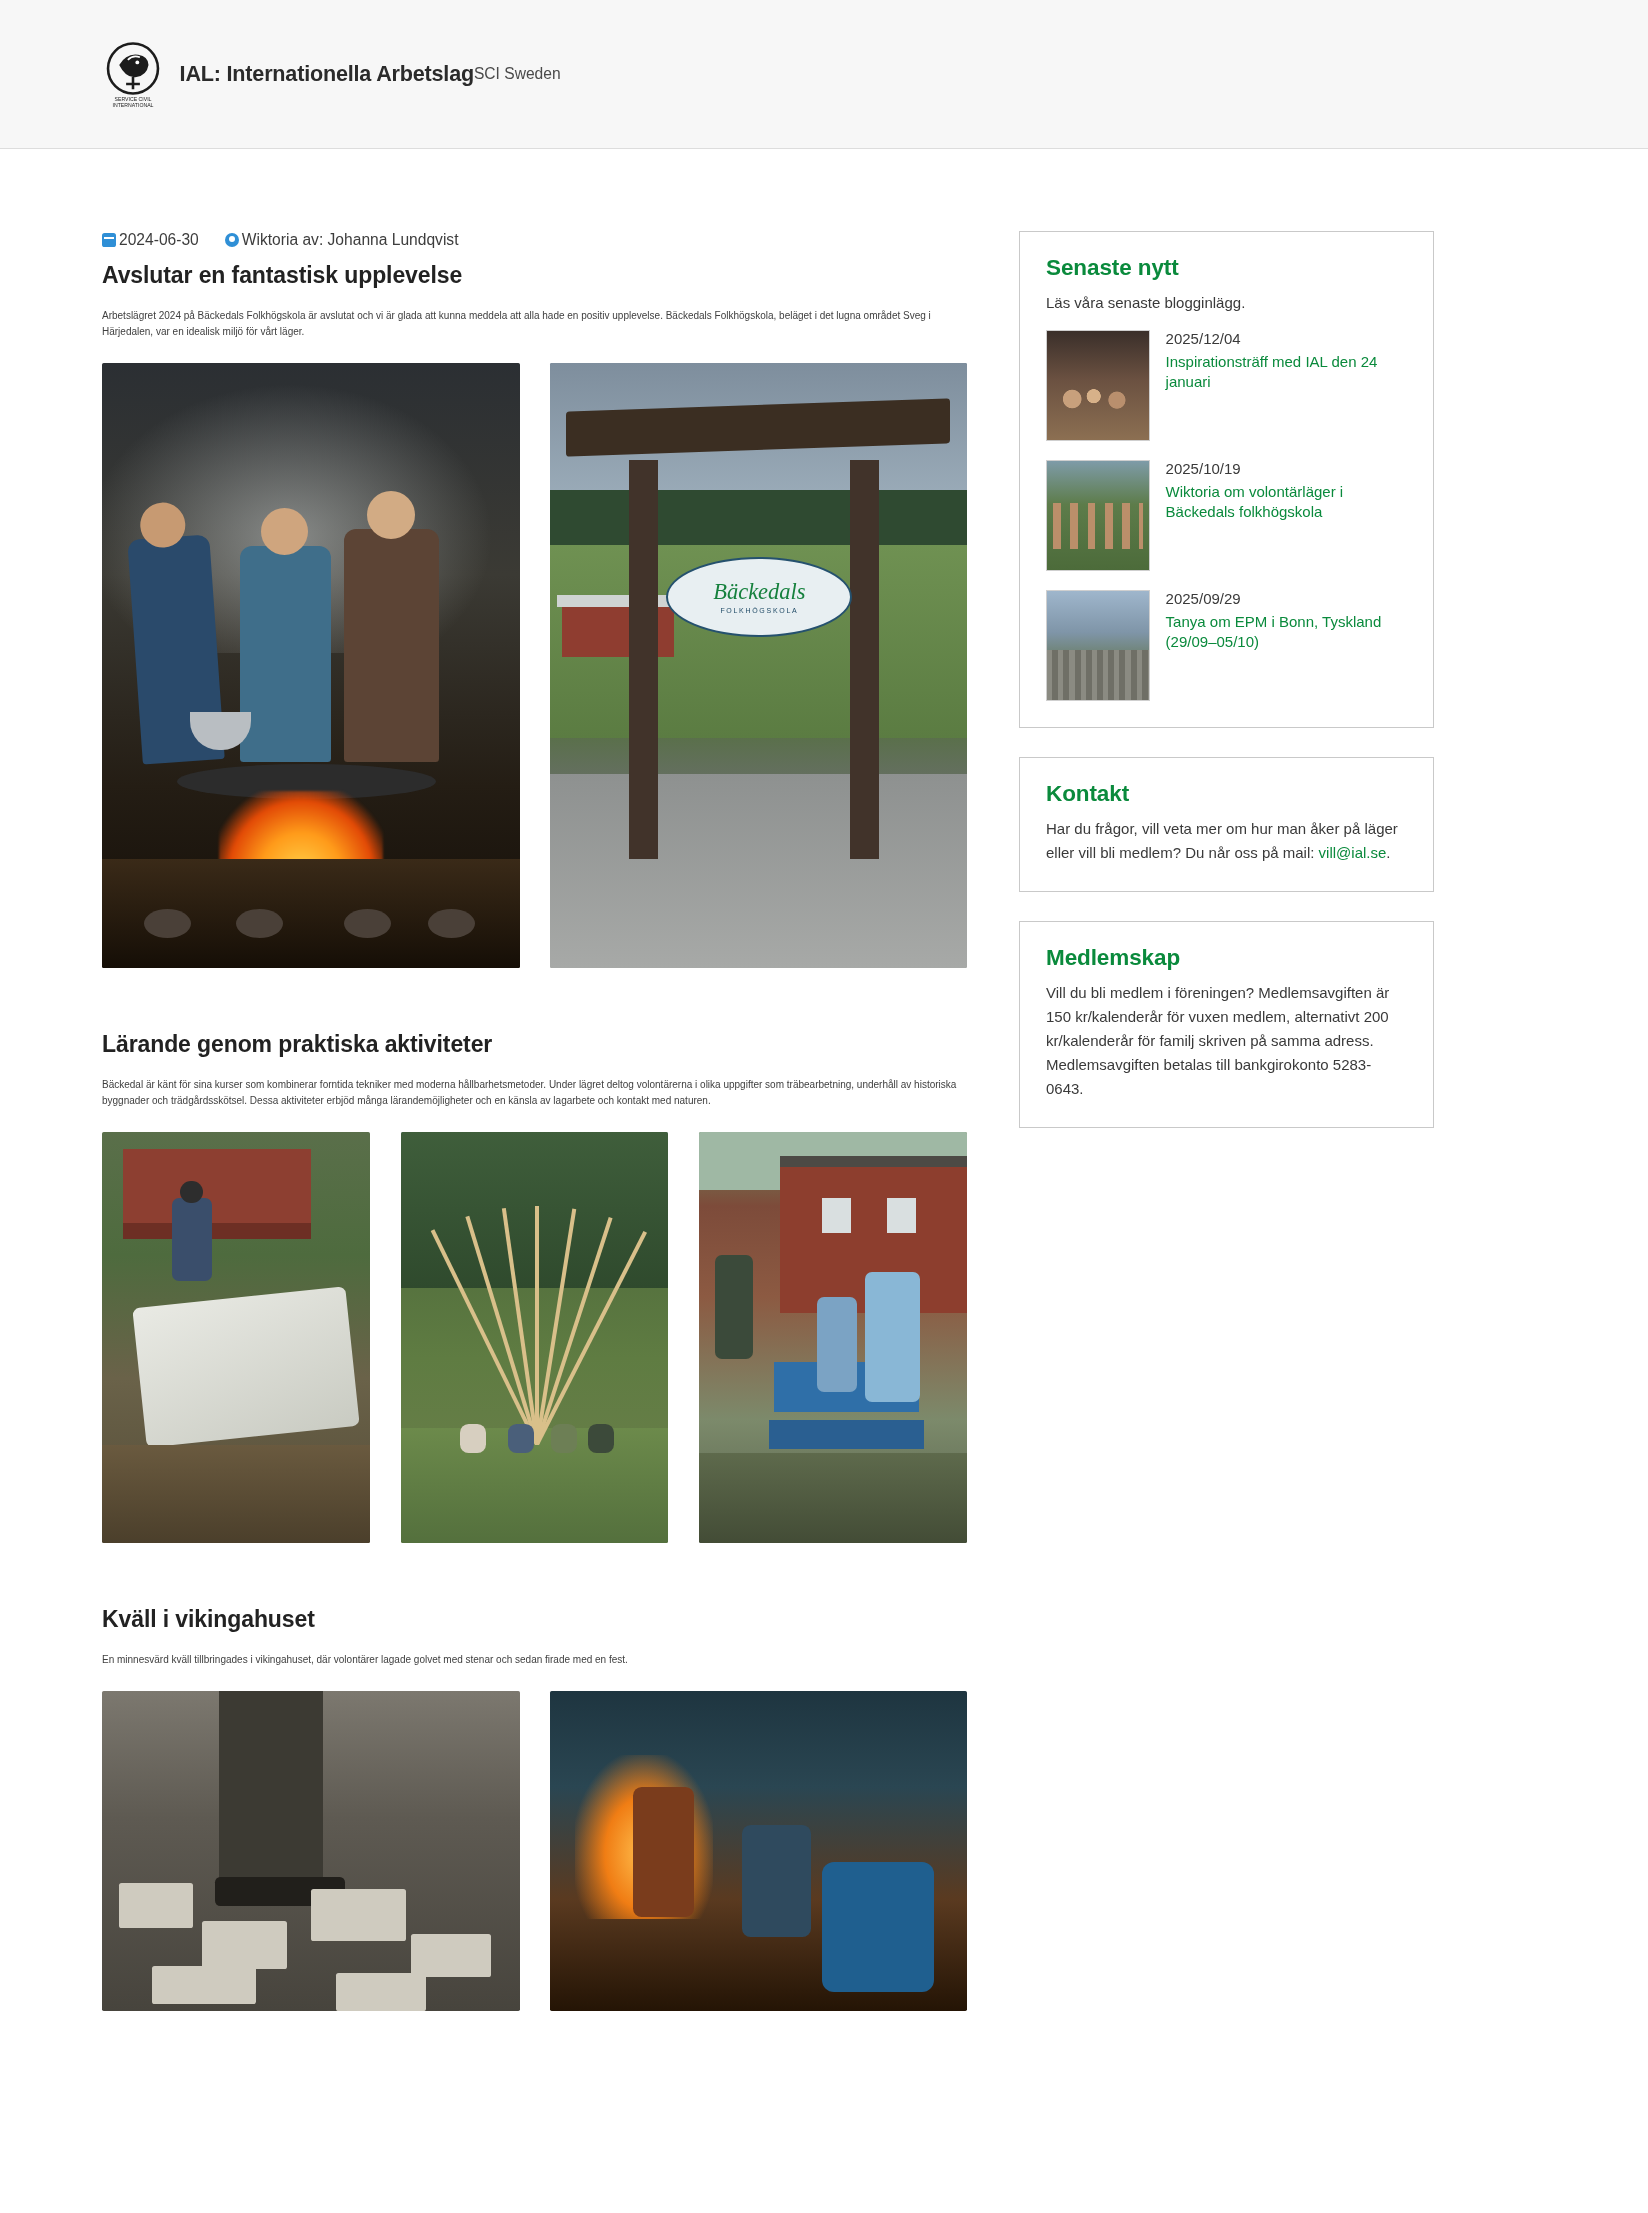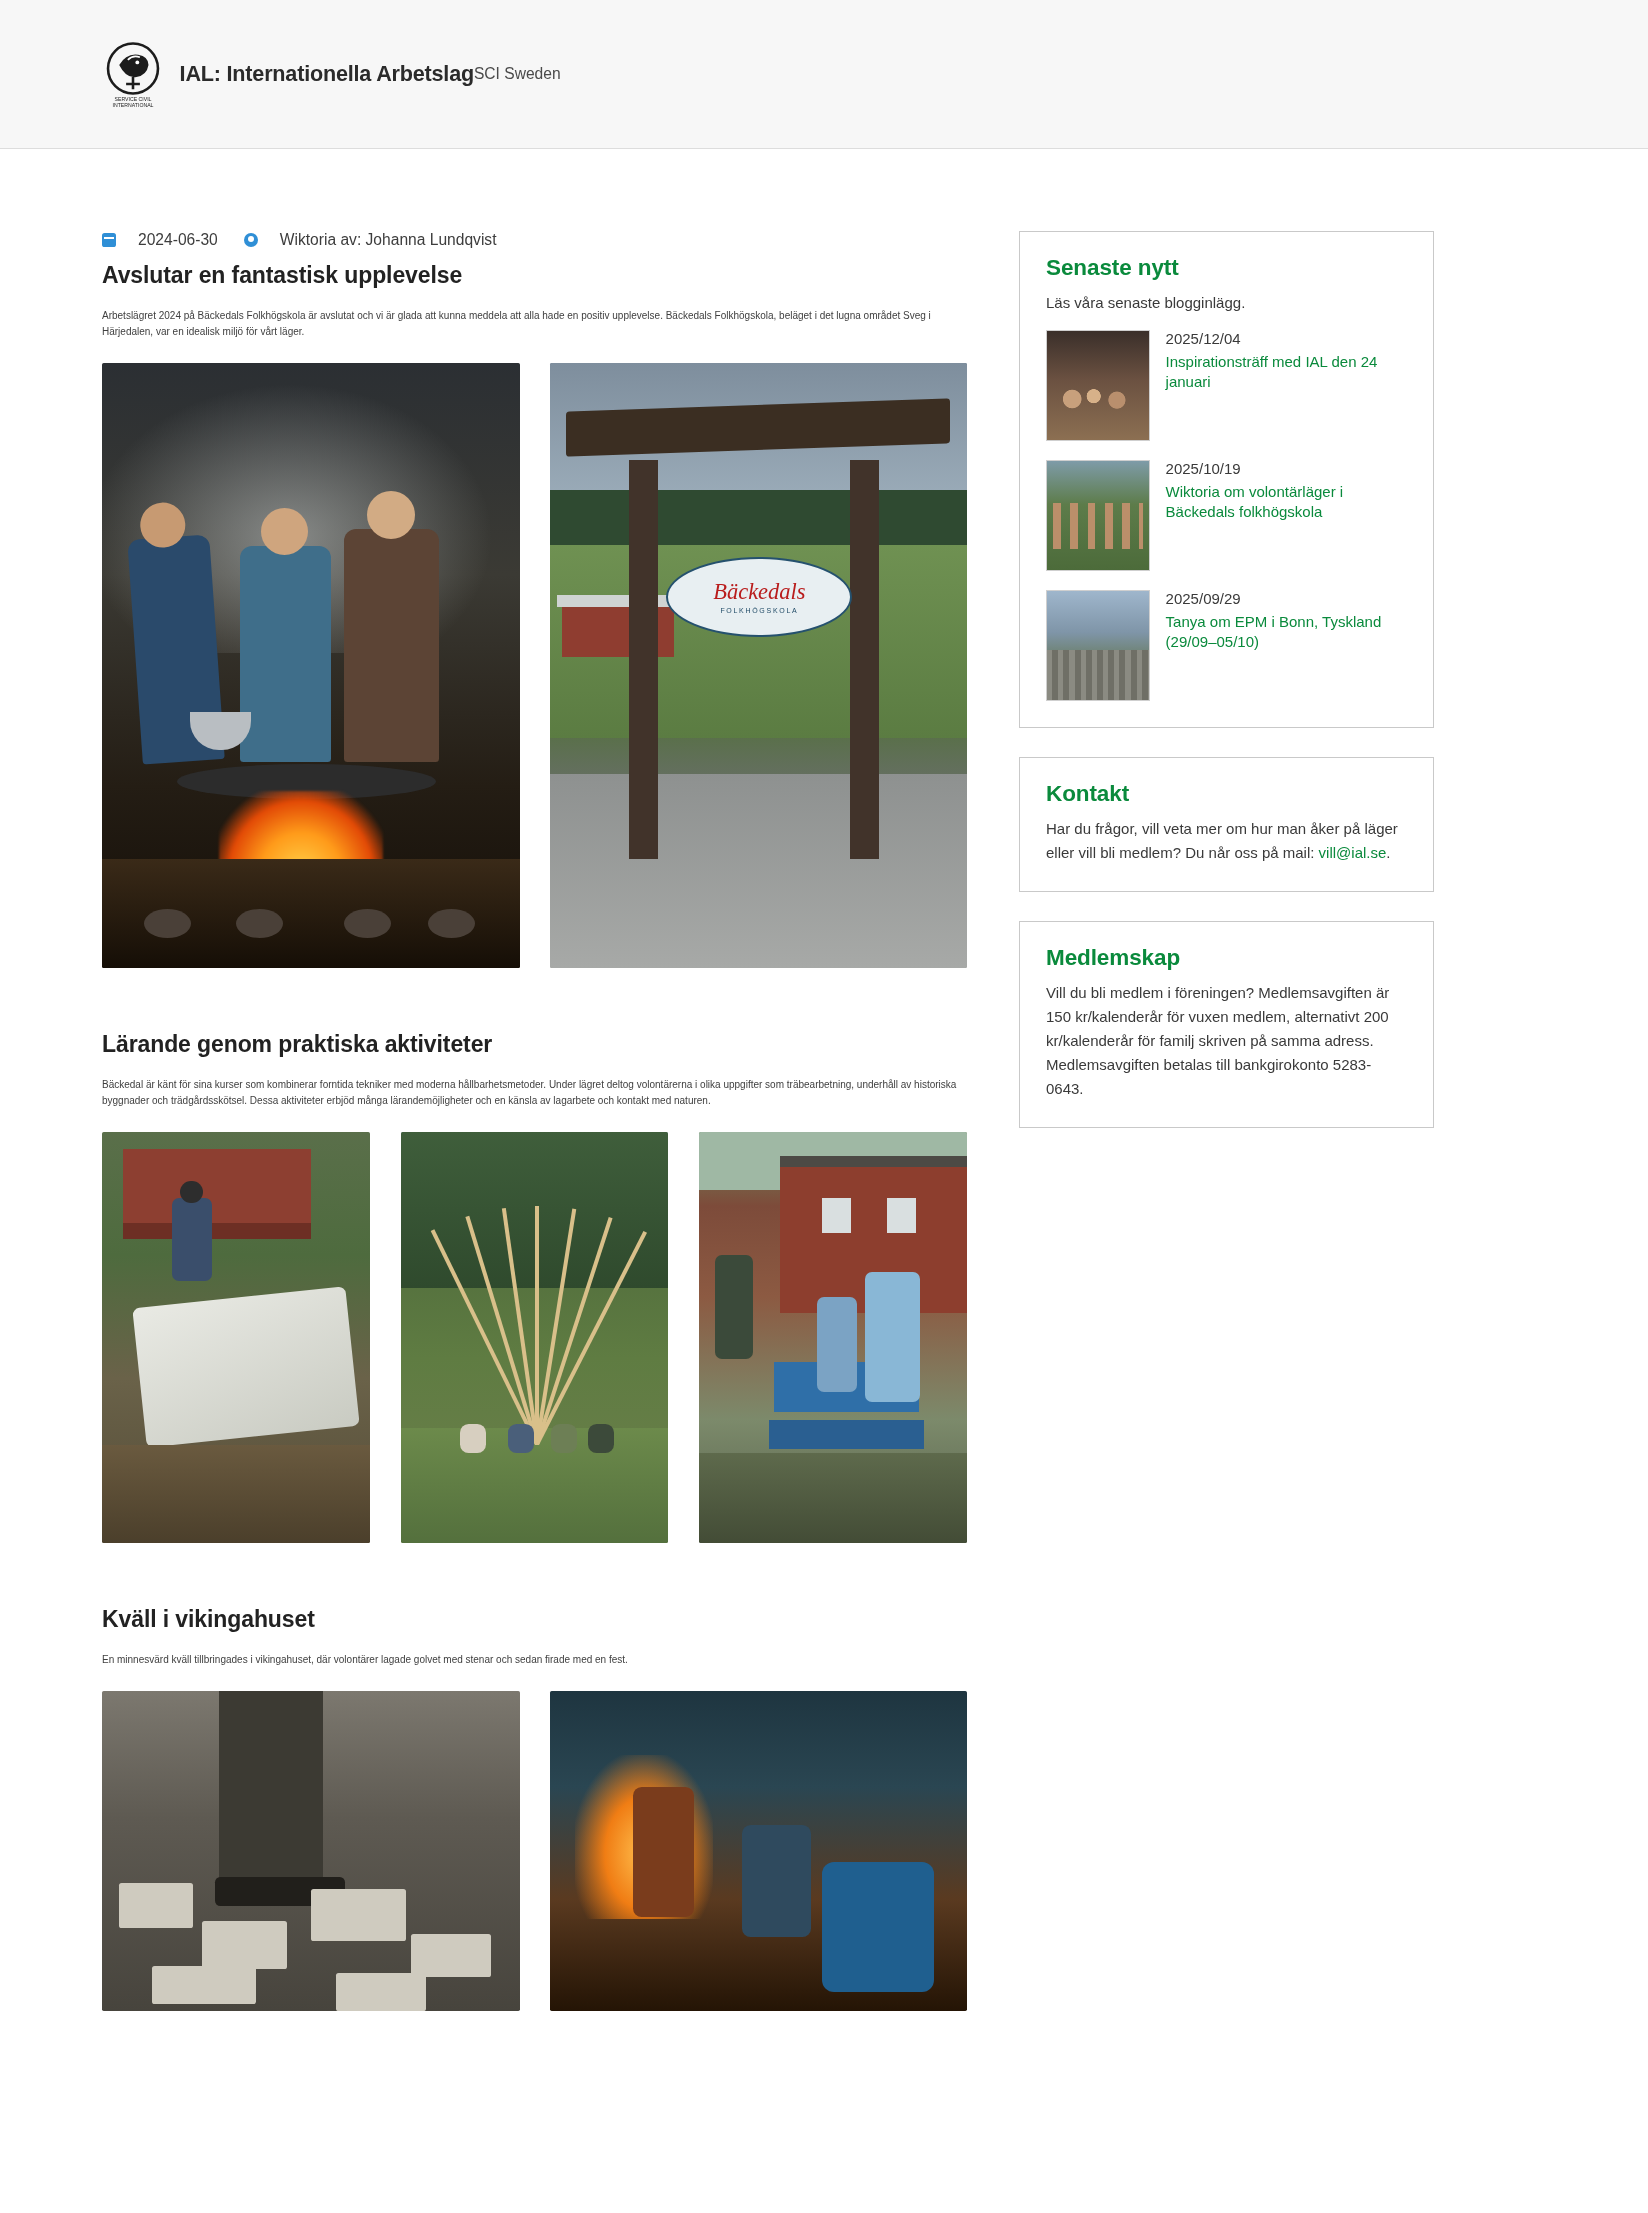--- a/index.html
+++ b/index.html
@@ -115,21 +115,21 @@
   
   .meta-row {
     display: flex;
     align-items: center;
     gap: 26px;
     margin-bottom: 12px;
   }
   .meta-item {
     display: flex;
     align-items: center;
-    gap: 22px;
+    gap: 3px;
     font-size: 15.6px;
     color: #3d3d3d;
   }
   .meta-icon {
     width: 14px;
     height: 14px;
     flex: none;
     display: inline-block;
   }
   .cal-icon {
@@ -254,21 +254,21 @@
     transform: skewY(-2deg); border-radius: 3.5px;
   }
   .ph2 .post { position:absolute; top:16%; width:29px; height:66%; background:#41332a; }
   .ph2 .post.l { left: 19%; }
   .ph2 .post.r { left: 72%; }
   .ph2 .signboard {
     position:absolute; left: 28%; top: 32%; width: 186px; height: 80px;
     background:#e8eff2; border-radius: 50%; border: 2.6px solid #25516e;
     display:flex; align-items:center; justify-content:center; flex-direction: column;
   }
-  .ph2 .signboard .t1 { font-family:"Liberation Serif", serif; font-style: italic; font-size: 22.5px; color:#b91c1c; }
+  .ph2 .signboard .t1 { font-family:"Liberation Serif", serif; font-style: italic; font-size: 22.5px; color:#15803d; }
   .ph2 .signboard .t2 { font-size: 7px; letter-spacing: 1.7px; color:#1d4864; margin-top:1.7px; }
   .ph2 .building {
     position:absolute; left: 3%; top: 40%; width: 112px; height: 52px; background:#8f3d30;
   }
   .ph2 .building::before { content:""; position:absolute; left:-5.2px; top:-10.4px; width: 123px; height: 12px; background:#cfd3d2; }
 
   
   .ph3 { background: linear-gradient(180deg,#5a6f4a 0%,#4e6b3e 30%,#6a6249 60%,#544b36 100%); }
   .ph3 .barn { position:absolute; left:8%; top:4%; width:70%; height:22%; background:#8d3f31; }
   .ph3 .barn::after { content:""; position:absolute; left:0; bottom:0; width:100%; height:18%; background:#6d2f24; }

